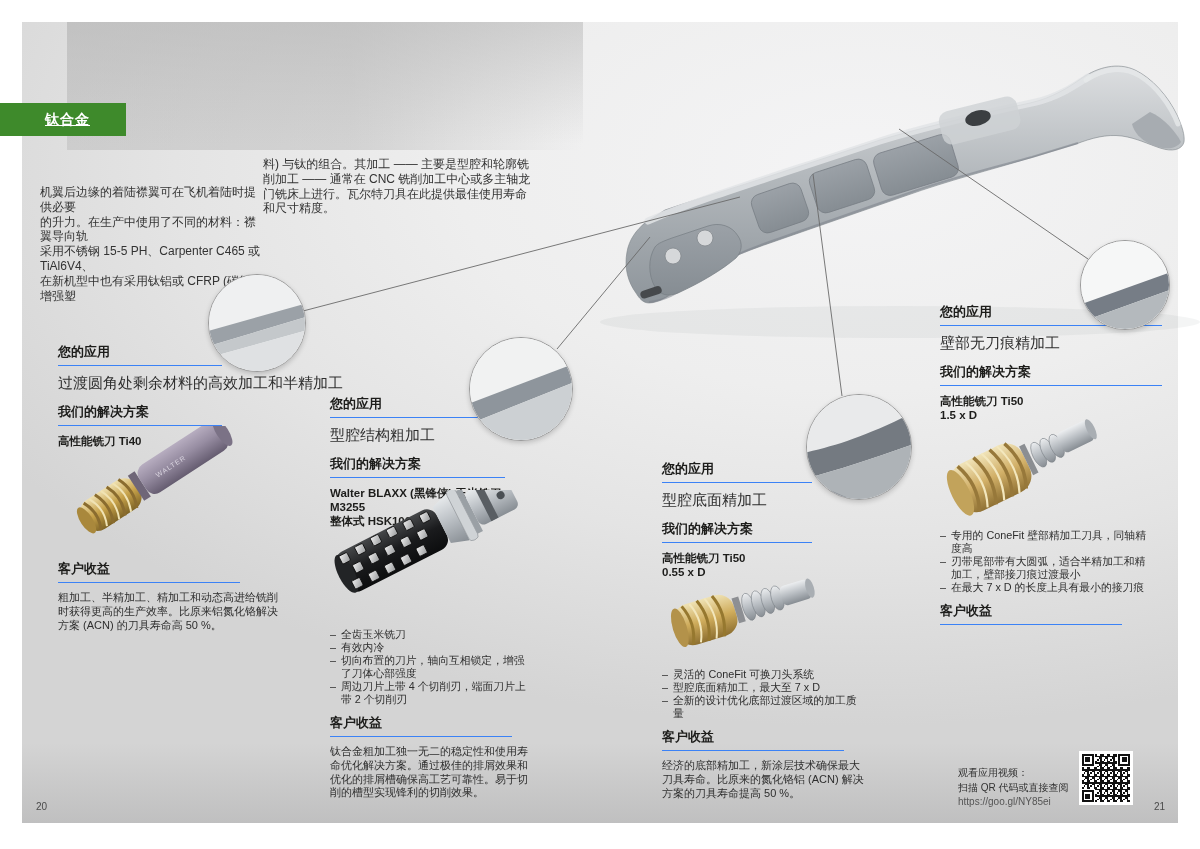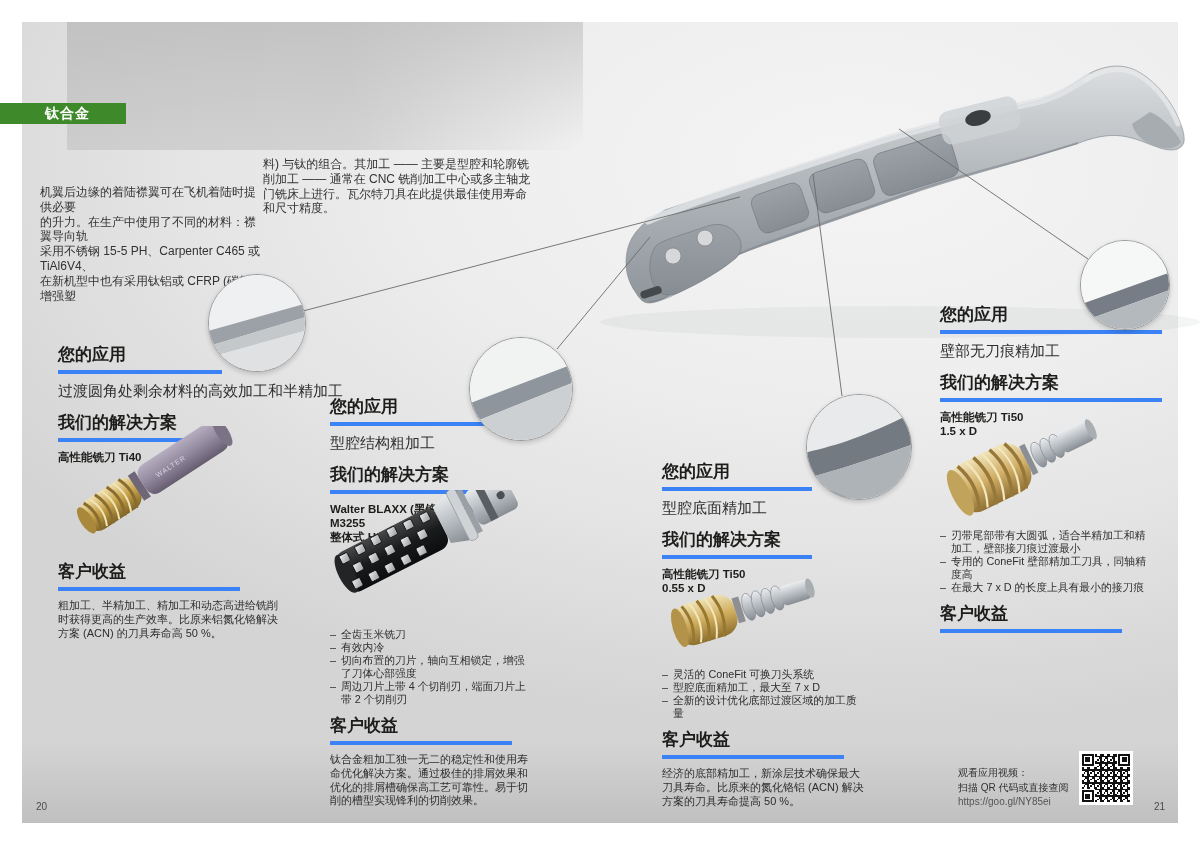--- a/index.html
+++ b/index.html
@@ -11,27 +11,27 @@
       linear-gradient(to top, rgba(110,110,112,.20), rgba(110,110,112,0) 10%),
       radial-gradient(1000px 560px at 72% 18%, #f4f4f5 0%, #eeeeee 40%, #e4e4e4 68%, #d4d4d4 100%);
     z-index:1;}
   .hdr-shade{position:absolute;left:67px;top:22px;width:516px;height:128px;z-index:2;
     background:
       linear-gradient(to bottom, rgba(185,185,185,.55), rgba(185,185,185,0) 96%),
       linear-gradient(to right, rgba(190,190,190,.55) 55%, rgba(190,190,190,0));}
   
   .gbox{position:absolute;left:0;background:var(--green,#3e8a2b);color:#fff;display:flex;align-items:center;z-index:70;}
   .gbox.main{top:52px;width:172px;height:45px;font-size:21px;font-weight:bold;letter-spacing:2px;padding-left:45px;box-sizing:border-box;}
-  .gbox.sub{top:103px;width:126px;height:21px;font-size:14px;font-weight:bold;letter-spacing:1px;padding-left:45px;box-sizing:border-box;}
+  .gbox.sub{top:103px;width:126px;height:33px;font-size:14px;font-weight:bold;letter-spacing:1px;padding-left:45px;box-sizing:border-box;text-decoration:underline;}
   
   .intro{position:absolute;top:157px;font-size:12px;line-height:14.8px;color:#333;z-index:40;}
   .pre{white-space:pre-line;}
   
   .coltext{position:absolute;z-index:40;}
-  .hd{font-size:17px;font-weight:bold;color:#1d1d1b;padding-bottom:4px;border-bottom:4px solid #3b82f6;margin-bottom:8px;}
+  .hd{font-size:13px;font-weight:bold;color:#1d1d1b;padding-bottom:4px;border-bottom:1px solid #3b82f6;margin-bottom:8px;}
   .w1{width:164px}.w2{width:175px}.w3{width:150px}.w4{width:222px}.wb{width:182px}
   .appline{font-size:15px;color:#2e2e2e;margin-bottom:10px;white-space:nowrap;}
   .prod{font-size:11.5px;font-weight:bold;color:#1d1d1b;line-height:14px;}
   ul.feat{list-style:none;margin:0;padding:0;font-size:10.8px;line-height:13px;color:#2e2e2e;}
   ul.feat li{position:relative;padding-left:11px;}
   ul.feat li::before{content:"–";position:absolute;left:0;top:0;}
   .benefit-hd{margin-top:8px;}
   .benefit{font-size:11px;line-height:13.8px;color:#2e2e2e;margin-top:8px;}
   
   .circ{position:absolute;border-radius:50%;border:1px solid #9a9a9a;overflow:hidden;z-index:60;
@@ -325,22 +325,22 @@
       <rect x="78" y="-16" width="6" height="32" fill="#8b8e92"></rect>
       <ellipse cx="92" cy="0" rx="6" ry="13.5" fill="url(#t4s)" stroke="#7d8288" stroke-width="0.6"></ellipse>
       <ellipse cx="102" cy="0" rx="6" ry="13" fill="url(#t4s)" stroke="#7d8288" stroke-width="0.6"></ellipse>
       <ellipse cx="112" cy="0" rx="6" ry="12.5" fill="url(#t4s)" stroke="#7d8288" stroke-width="0.6"></ellipse>
       <rect x="116" y="-11" width="34" height="22" rx="5" fill="url(#t4s)"></rect>
       <ellipse cx="150" cy="0" rx="4" ry="11" fill="#a9aeb3"></ellipse>
     </g>
   </svg>
   <div class="coltext" style="left:940px;top:529px;width:236px;">
     <ul class="feat" style="width:208px;">
+      <li>专用的 ConeFit 壁部精加工刀具，同轴精度高</li>
       <li>刃带尾部带有大圆弧，适合半精加工和精加工，壁部接刀痕过渡最小</li>
-      <li>专用的 ConeFit 壁部精加工刀具，同轴精度高</li>
       <li>在最大 7 x D 的长度上具有最小的接刀痕</li>
     </ul>
     <div class="hd wb benefit-hd">客户收益</div>
   </div>
 
   <div class="video">
     <div>观看应用视频：</div>
     <div>扫描 QR 代码或直接查阅</div>
     <div class="url">https://goo.gl/NY85ei</div>
   </div>

